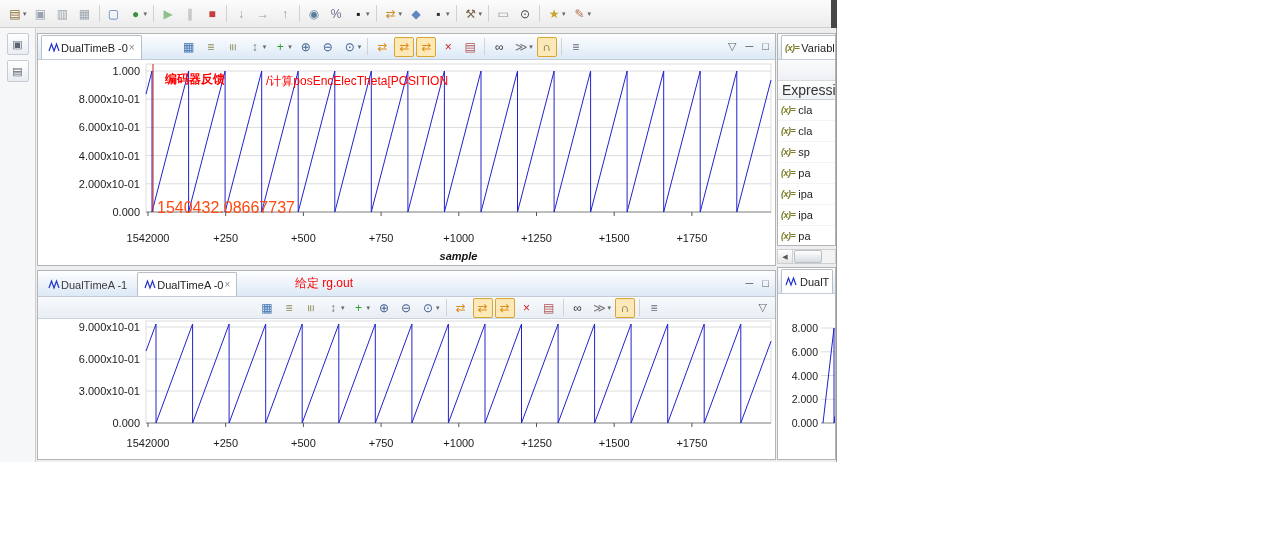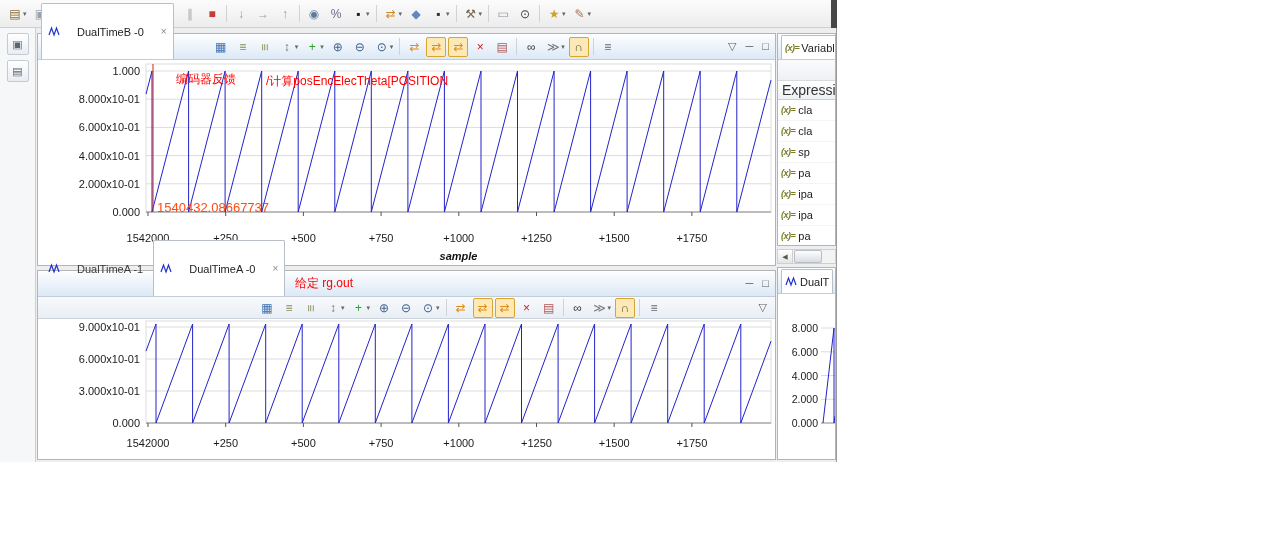--- a/index.html
+++ b/index.html
@@ -32,36 +32,36 @@
   .mini-graph{left:777px;top:239px;width:59px;height:193px;overflow:hidden;}
   .hscroll{position:absolute;left:777px;top:221px;width:59px;height:15px;background:#f3f3f3;
        border:1px solid #cfcfcf;box-sizing:border-box;display:flex;align-items:center;}
   .hscroll .btn{width:14px;height:13px;display:flex;align-items:center;justify-content:center;
        font-size:7px;color:#555;background:linear-gradient(#fff,#e4e4e4);border-right:1px solid #cfcfcf;}
   .hscroll .thumb{width:26px;height:11px;margin-left:1px;background:linear-gradient(#fefefe,#d8dde3);
        border:1px solid #b9bec5;border-radius:2px;}
   
   .tabbar{position:relative;height:25px;display:flex;align-items:flex-end;white-space:nowrap;
        background:linear-gradient(#fdfeff,#dce9f6);border-bottom:1px solid #c3ccd6;}
-  .tab{height:23px;display:flex;align-items:center;gap:16px;padding:16px 6px;margin-left:3px;
+  .tab{height:23px;display:flex;align-items:center;gap:0;padding:0 6px;margin-left:3px;
        border:1px solid #b9bfc7;border-bottom:none;border-radius:2px 2px 0 0;background:#fff;color:#222;}
   .tab.inactive{background:transparent;border-color:transparent;color:#3a3a3a;margin-top:40px;}
   .tab .close{color:#888;font-size:10px;margin-left:1px;}
   .var-tab{padding:0 3px;gap:2px;}
   .graph-toolbar{display:flex;align-items:center;align-self:center;margin-left:36px;}
   .graph-toolbar .tool-btn{height:18px;}
   .panel-controls{position:absolute;right:6px;top:6px;display:flex;gap:9px;color:#5a5a5a;font-size:11px;}
   .toolbar-row{position:relative;height:22px;display:flex;align-items:center;box-sizing:border-box;
        background:linear-gradient(#f8fafc,#e8eef5);border-bottom:1px solid #ccd4dd;padding-left:218px;}
   .toolbar-row .view-menu{position:absolute;right:8px;color:#5a5a5a;}
   
   .plot-wrap{position:relative;}
   .plot-svg{line-height:0;}
   .anno{position:absolute;font-size:12px;line-height:14px;white-space:nowrap;}
-  .cursor-val{font-size:13px;}
+  .cursor-val{font-size:16px;}
   
   .var-toolbar{height:20px;background:linear-gradient(#fafbfc,#eef1f4);border-bottom:1px solid #d7dbe0;}
   .col-header{height:18px;line-height:18px;padding-left:4px;font-size:14px;color:#333;
        background:linear-gradient(#ffffff,#eef1f4);border-bottom:1px solid #c9cdd2;}
   .var-row{height:20px;display:flex;align-items:center;gap:3px;padding-left:3px;border-bottom:1px solid #f4f4f4;}
   .fx-ic{font-size:9px;font-style:italic;font-weight:bold;color:#7c7c28;letter-spacing:-0.5px;}
 </style>
 </head>
 <body>
 
@@ -269,21 +269,21 @@
               <line x1="498.5" y1="152" x2="498.5" y2="156" stroke="#555"></line>
               <text x="498.5" y="182" text-anchor="middle" fill="#1a1a1a">+1250</text>
               <line x1="576.2" y1="152" x2="576.2" y2="156" stroke="#555"></line>
               <text x="576.2" y="182" text-anchor="middle" fill="#1a1a1a">+1500</text>
               <line x1="653.9" y1="152" x2="653.9" y2="156" stroke="#555"></line>
               <text x="653.9" y="182" text-anchor="middle" fill="#1a1a1a">+1750</text>
               <polyline points="108.0,34.1 114.0,11.0 114.0,152.0 150.6,11.0 150.6,152.0 187.1,11.0 187.1,152.0 223.7,11.0 223.7,152.0 260.2,11.0 260.2,152.0 296.8,11.0 296.8,152.0 333.3,11.0 333.3,152.0 369.9,11.0 369.9,152.0 406.4,11.0 406.4,152.0 443.0,11.0 443.0,152.0 479.5,11.0 479.5,152.0 516.1,11.0 516.1,152.0 552.6,11.0 552.6,152.0 589.1,11.0 589.1,152.0 625.7,11.0 625.7,152.0 662.2,11.0 662.2,152.0 698.8,11.0 698.8,152.0 733.0,20.1" fill="none" stroke="#2222cc" stroke-width="1"></polyline>
               <line x1="115" y1="4" x2="115" y2="152" stroke="#cc2222"></line>
               <text x="420.5" y="200" text-anchor="middle" font-weight="bold" font-style="italic" fill="#111">sample</text>
             </svg></div>
-        <span class="anno" style="left: 138px; top: 12px; color: rgb(255, 0, 0);">编码器反馈</span>
+        <span class="anno" style="left: 127px; top: 12px; color: rgb(255, 0, 0); font-weight: bold;">编码器反馈</span>
         <span class="anno" style="left: 228px; top: 14px; color: rgb(255, 0, 0);">/计算posEncElecTheta[POSITION</span>
         <span class="anno cursor-val" style="left: 119px; top: 141px; color: rgb(255, 74, 18);">1540432.08667737</span>
       </div>
     </section>
 
     <section class="panel panel-bottom">
       <div class="tabbar">
         <div class="tab inactive">
           <svg width="13" height="11" viewBox="0 0 13 11">
             <polyline points="1,9 3.5,2 6,9 8.5,2 11,9" fill="none" stroke="#2233cc" stroke-width="1.2"></polyline>

